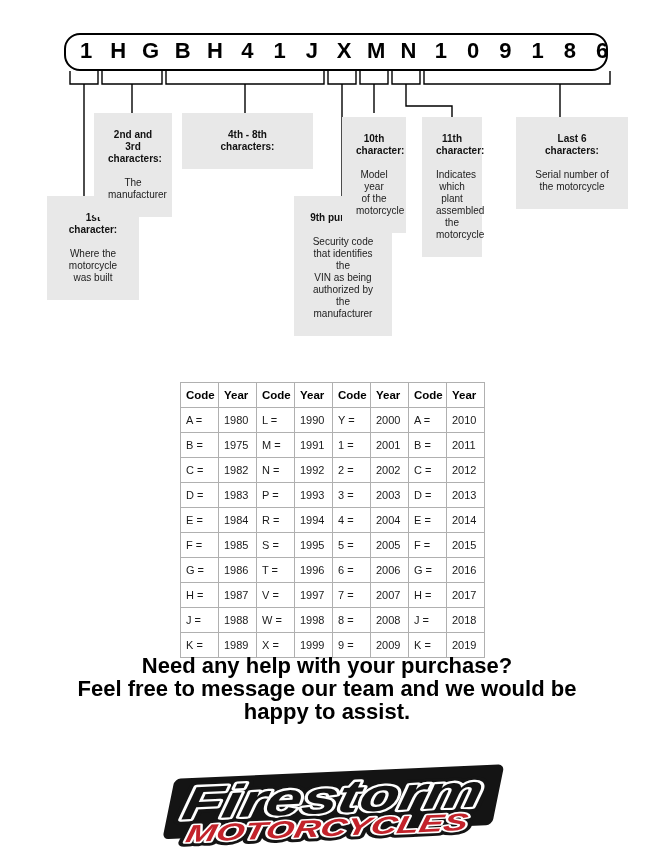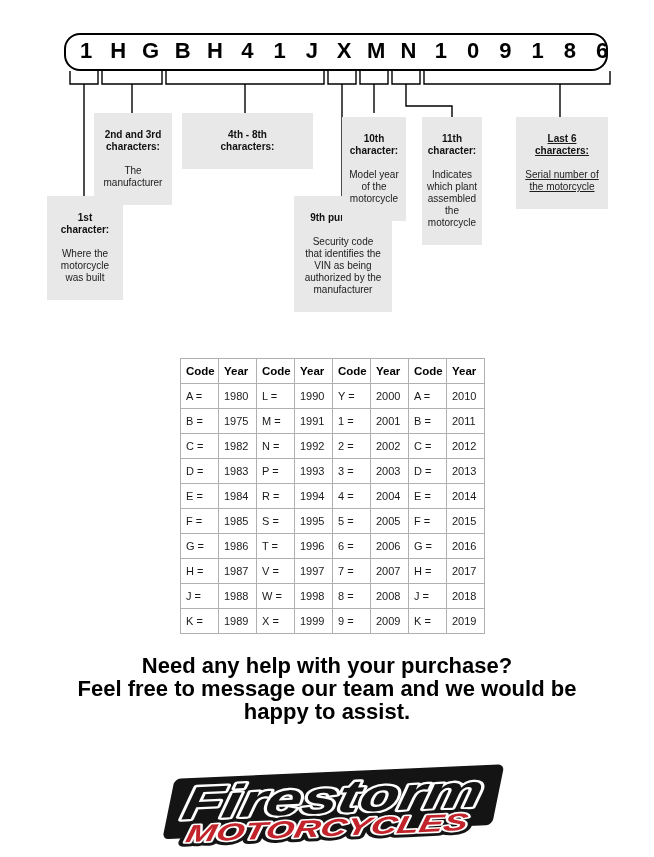--- a/index.html
+++ b/index.html
@@ -27,33 +27,33 @@
     position:absolute;left:0;top:0;width:654px;height:300px;
     pointer-events:none;
   }
   
   .callout{
     position:absolute;
     background:#e8e8e8;
     color:#1c1c1c;
     font-size:10px;line-height:12px;
     text-align:center;
-    padding:4px 2px;
+    padding:4px 14px;
     box-sizing:border-box;
     white-space:pre-line;
   }
   .callout .hd{font-weight:bold;display:block;white-space:pre-line;color:#111;}
   .callout .bd{display:block;white-space:pre-line;}
   
   .source{
     position:absolute;left:50px;top:296px;
     font-size:11.5px;color:#111;white-space:pre;
   }
   
-  .year-table-wrap{position:absolute;left:180px;top:358px;}
+  .year-table-wrap{position:absolute;left:180px;top:382px;}
   table.year-table{border-collapse:collapse;table-layout:fixed;}
   table.year-table th,table.year-table td{
     border:1px solid #b0b0b0;
     width:30px;height:22px;
     padding:1px 2px 1px 5px;
     font-size:11px;text-align:left;vertical-align:middle;
     color:#1a1a1a;white-space:nowrap;
   }
   table.year-table th{font-weight:bold;font-size:11.5px;color:#000;}
   
@@ -104,21 +104,21 @@
       <path d="M84 84 V196"></path>
       <path d="M132 84 V113"></path>
       <path d="M245 84 V113"></path>
       <path d="M342 84 V196"></path>
       <path d="M374 84 V113"></path>
       <path d="M406 84 V106 H452 V117"></path>
       <path d="M560 84 V117"></path>
     </g>
   </svg>
 
-  <div class="callout" style="left:47px;top:196px;width:76px;">
+  <div class="callout" style="left:47px;top:196px;width:92px;">
     <span class="hd">1st
 character:</span>
     <span class="bd">Where the
 motorcycle
 was built</span>
   </div>
 
   <div class="callout" style="left:94px;top:113px;width:78px;">
     <span class="hd">2nd and 3rd
 characters:</span>
@@ -151,21 +151,21 @@
   <div class="callout" style="left:422px;top:117px;width:60px;">
     <span class="hd">11th
 character:</span>
     <span class="bd">Indicates
 which plant
 assembled
 the
 motorcycle</span>
   </div>
 
-  <div class="callout" style="left:516px;top:117px;width:92px;text-decoration:underline;">
+  <div class="callout" style="left:516px;top:117px;width:112px;">
     <span class="hd">Last 6
 characters:</span>
     <span class="bd">Serial number of
 the motorcycle</span>
   </div>
 
 
   <div class="year-table-wrap">
     <table class="year-table">
       <thead>

